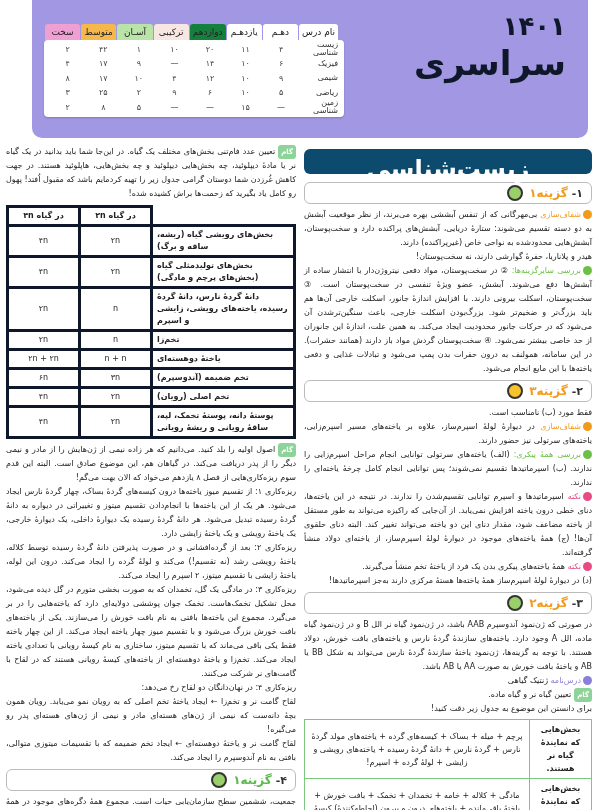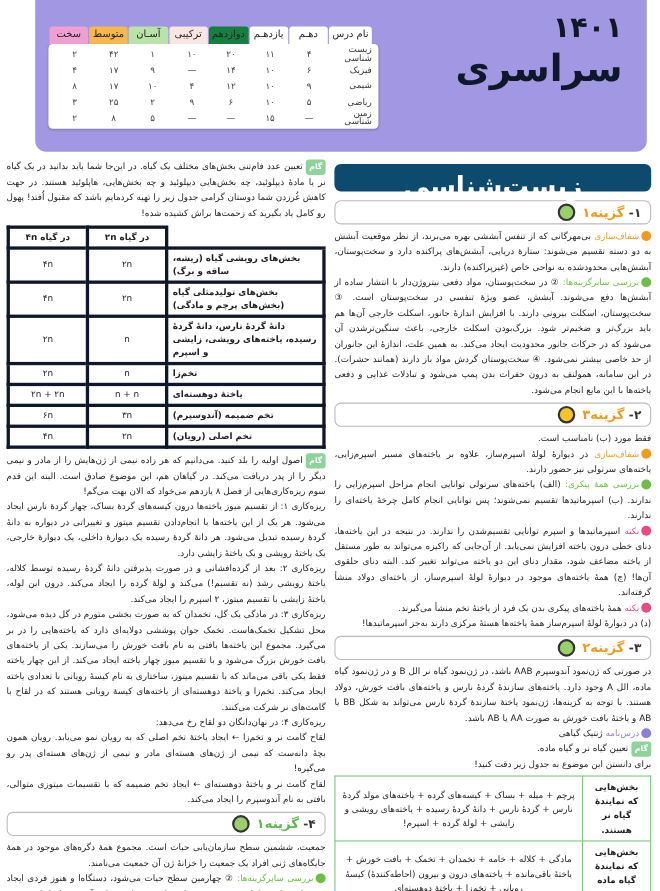--- a/index.html
+++ b/index.html
@@ -117,20 +117,21 @@
 
 <div class="col" id="right">
   <div class="sec-banner">زیست‌شناسی</div>
 
   <div class="qbox">
     <span class="qn">۱-</span>
     <span class="qa">گزینه۱</span>
     <span class="clock green"></span>
   </div>
   <p><span class="dot orange"></span><span class="lbl orange">شفاف‌سازی</span> <span>بی‌مهرگانی که از تنفس آبششی بهره می‌برند، از نظر موقعیت آبشش به دو دسته تقسیم می‌شوند: ستارهٔ دریایی، آبشش‌های پراکنده دارد و سخت‌پوستان، آبشش‌هایی محدودشده به نواحی خاص (غیرپراکنده) دارند.</span></p>
+  <p>هیدر و پلاناریا، حفرهٔ گوارشی دارند، نه سخت‌پوستان!</p>
   <p><span class="dot green"></span><span class="lbl green">بررسی سایرگزینه‌ها:</span> <span>② در سخت‌پوستان، مواد دفعی نیتروژن‌دار با انتشار ساده از آبشش‌ها دفع می‌شوند. آبشش، عضو ویژهٔ تنفسی در سخت‌پوستان است. ③ سخت‌پوستان، اسکلت بیرونی دارند. با افزایش اندازهٔ جانور، اسکلت خارجی آن‌ها هم باید بزرگ‌تر و ضخیم‌تر شود. بزرگ‌بودن اسکلت خارجی، باعث سنگین‌ترشدن آن می‌شود که در حرکات جانور محدودیت ایجاد می‌کند. به همین علت، اندازهٔ این جانوران از حد خاصی بیشتر نمی‌شود. ④ سخت‌پوستان گردش مواد باز دارند (همانند حشرات). در این سامانه، همولنف به درون حفرات بدن پمپ می‌شود و تبادلات غذایی و دفعی یاخته‌ها با این مایع انجام می‌شود.</span></p>
 
   <div class="qbox">
     <span class="qn">۲-</span>
     <span class="qa">گزینه۳</span>
     <span class="clock orange"></span>
   </div>
   <p>فقط مورد (ب) نامناسب است.</p>
   <p><span class="dot orange"></span><span class="lbl orange">شفاف‌سازی</span> <span>در دیوارهٔ لولهٔ اسپرم‌ساز، علاوه بر یاخته‌های مسیر اسپرم‌زایی، یاخته‌های سرتولی نیز حضور دارند.</span></p>
   <p><span class="dot green"></span><span class="lbl green">بررسی همهٔ پیکری:</span> <span>(الف) یاخته‌های سرتولی توانایی انجام مراحل اسپرم‌زایی را ندارند. (ب) اسپرماتیدها تقسیم نمی‌شوند؛ پس توانایی انجام کامل چرخهٔ یاخته‌ای را ندارند.</span></p>
@@ -197,20 +198,25 @@
           <td>n + n</td>
           <td>۲n + ۲n</td>
         </tr>
         <tr>
           <td class="lab">تخم ضمیمه (آندوسپرم)</td>
           <td>۳n</td>
           <td>۶n</td>
         </tr>
         <tr>
           <td class="lab">تخم اصلی (رویان)</td>
+          <td>۲n</td>
+          <td>۴n</td>
+        </tr>
+        <tr>
+          <td class="lab">پوستهٔ دانه، پوستهٔ تخمک، لپه، ساقهٔ رویانی و ریشهٔ رویانی</td>
           <td>۲n</td>
           <td>۴n</td>
         </tr>
       </tbody>
   </table>
   <p><span class="gam">گام</span><span class="lbl">اصول اولیه را بلد کنید.</span> <span>می‌دانیم که هر زاده نیمی از ژن‌هایش را از مادر و نیمی دیگر را از پدر دریافت می‌کند. در گیاهان هم، این موضوع صادق است. البته این قدم سوم ریزه‌کاری‌هایی از فصل ۸ یازدهم می‌خواد که الان بهت می‌گم!</span></p>
   <p><span class="lbl">ریزه‌کاری ۱:</span> <span>از تقسیم میوز یاخته‌ها درون کیسه‌های گردهٔ بساک، چهار گردهٔ نارس ایجاد می‌شود. هر یک از این یاخته‌ها با انجام‌دادن تقسیم میتوز و تغییراتی در دیواره به دانهٔ گردهٔ رسیده تبدیل می‌شود. هر دانهٔ گردهٔ رسیده یک دیوارهٔ داخلی، یک دیوارهٔ خارجی، یک یاختهٔ رویشی و یک یاختهٔ زایشی دارد.</span></p>
   <p><span class="lbl">ریزه‌کاری ۲:</span> <span>بعد از گرده‌افشانی و در صورت پذیرفتن دانهٔ گردهٔ رسیده توسط کلاله، یاختهٔ رویشی رشد (نه تقسیم!) می‌کند و لولهٔ گرده را ایجاد می‌کند. درون این لوله، یاختهٔ زایشی با تقسیم میتوز، ۲ اسپرم را ایجاد می‌کند.</span></p>
   <p><span class="lbl">ریزه‌کاری ۳:</span> <span>در مادگی یک گل، تخمدان که به صورت بخشی متورم در گل دیده می‌شود، محل تشکیل تخمک‌هاست. تخمک جوان پوششی دولایه‌ای دارد که یاخته‌هایی را در بر می‌گیرد. مجموع این یاخته‌ها بافتی به نام بافت خورش را می‌سازند. یکی از یاخته‌های بافت خورش بزرگ می‌شود و با تقسیم میوز چهار یاخته ایجاد می‌کند. از این چهار یاخته فقط یکی باقی می‌ماند که با تقسیم میتوز، ساختاری به نام کیسهٔ رویانی با تعدادی یاخته ایجاد می‌کند. تخم‌زا و یاختهٔ دوهسته‌ای از یاخته‌های کیسهٔ رویانی هستند که در لقاح با گامت‌های نر شرکت می‌کنند.</span></p>
   <p><span class="lbl">ریزه‌کاری ۴:</span> <span>در نهان‌دانگان دو لقاح رخ می‌دهد:</span></p>

